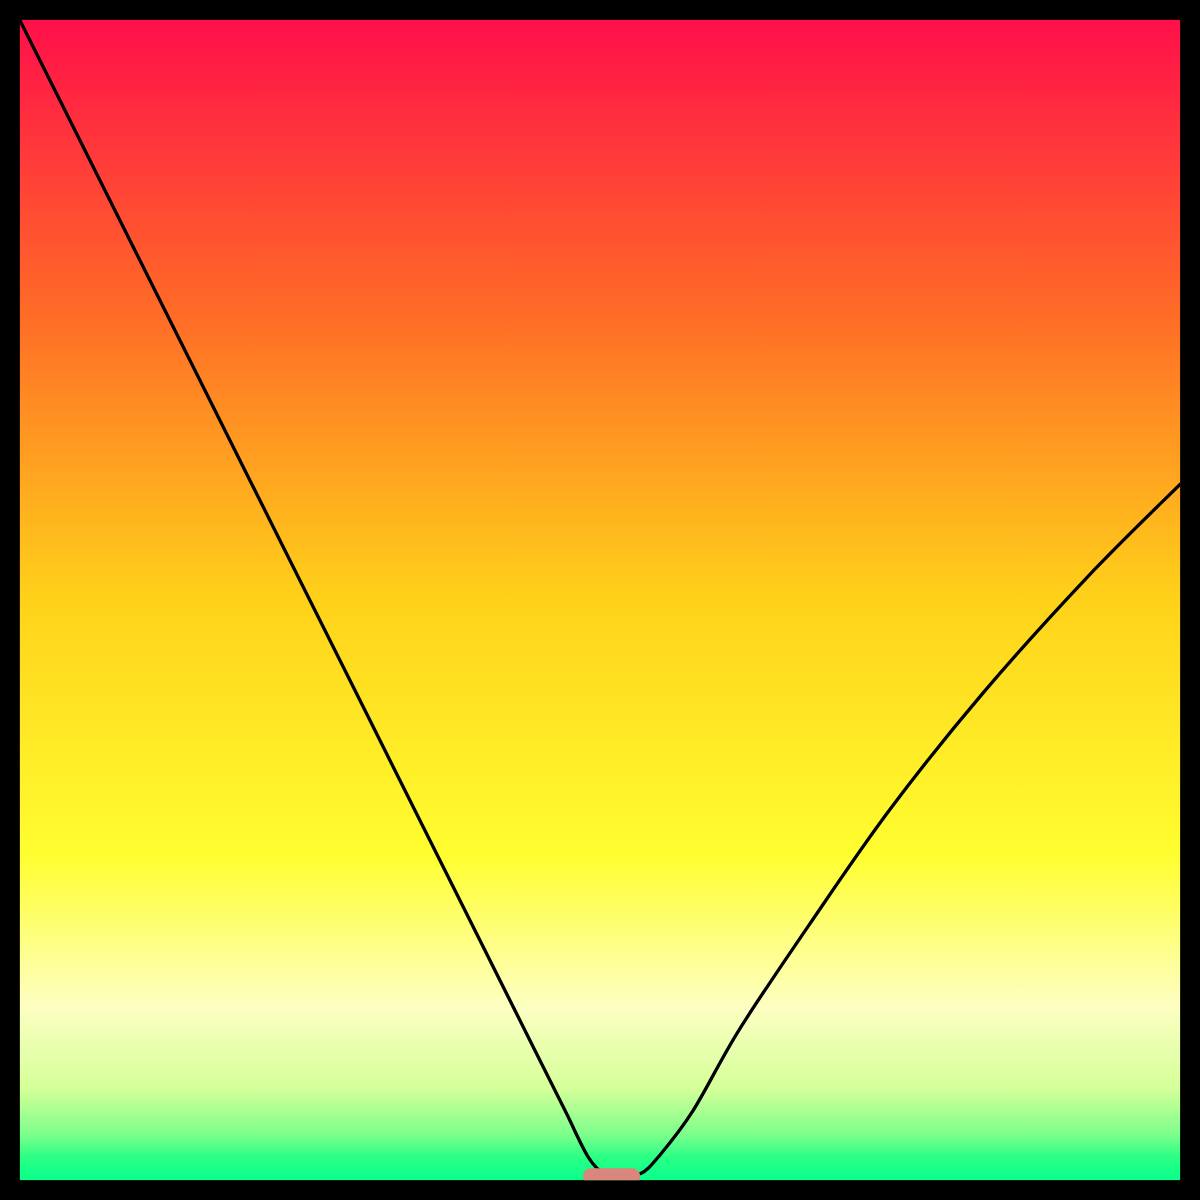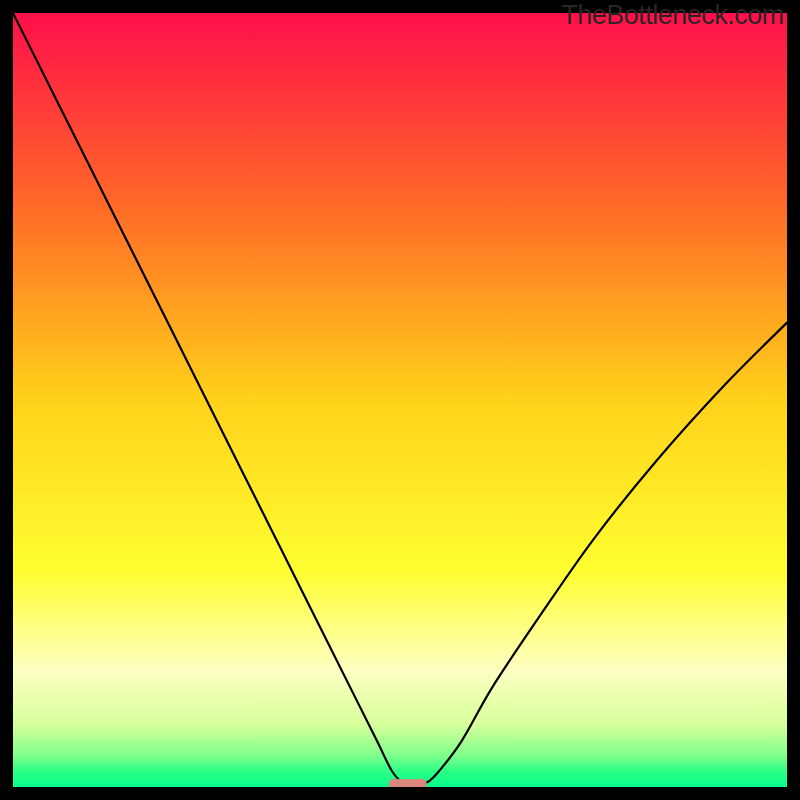--- a/index.html
+++ b/index.html
@@ -55,14 +55,13 @@
             <stop offset="96%" stop-color="#7dff8b"></stop>
             <stop offset="98%" stop-color="#2aff85"></stop>
             <stop offset="100%" stop-color="#08ff8b"></stop>
           </linearGradient>
       </defs>
       <rect x="0" y="0" width="774" height="774" fill="url(#bg-grad)"></rect>
       <path id="curve" fill="none" stroke="#000" stroke-width="2.2" stroke-linejoin="round" stroke-linecap="round" d="M 0 0 C 6.45 12.899999999999997, 25.800000000000004 51.59999999999998, 38.7 77.39999999999998 C 51.6 103.19999999999997, 64.5 128.99999999999994, 77.4 154.79999999999995 C 90.30000000000001 180.59999999999997, 103.19999999999999 206.40000000000003, 116.1 232.20000000000005 C 129 258.00000000000006, 141.9 283.8, 154.8 309.6 C 167.70000000000002 335.40000000000003, 180.6 361.2, 193.5 387 C 206.4 412.8, 219.29999999999998 438.59999999999997, 232.2 464.4 C 245.1 490.2, 258 516, 270.9 541.8 C 283.79999999999995 567.5999999999999, 297.99 595.98, 309.6 619.2 C 321.21000000000004 642.4200000000001, 331.53000000000003 663.0600000000001, 340.56 681.12 C 349.59 699.18, 357.33 714.66, 363.78 727.56 C 370.22999999999996 740.4599999999999, 374.745 751.425, 379.26 758.52 C 383.775 765.615, 387 768.1949999999999, 390.87 770.13 C 394.74 772.065, 398.61 770.259, 402.48 770.13 C 406.35 770.001, 410.22 771.2909999999999, 414.09000000000003 769.356 C 417.96000000000004 767.421, 419.89500000000004 765.486, 425.70000000000005 758.52 C 431.50500000000005 751.554, 439.89 741.75, 448.91999999999996 727.56 C 457.94999999999993 713.3699999999999, 466.97999999999996 694.02, 479.88 673.38 C 492.78000000000003 652.74, 509.55000000000007 628.23, 526.32 603.72 C 543.09 579.21, 561.15 552.1199999999999, 580.5 526.3199999999999 C 599.85 500.5199999999999, 620.49 474.72, 642.42 448.92 C 664.3499999999999 423.12, 690.1500000000001 394.74, 712.08 371.52 C 734.01 348.29999999999995, 763.6800000000001 319.92, 774 309.6"></path>
       <rect id="marker" rx="5" ry="5" height="11" x="375.74" y="765.904" width="38" fill="#d9867d"></rect>
     </svg>
   </div>
-  <div class="watermark">TheBottleneck.com</div>
 </div>
 
 </body></html>

